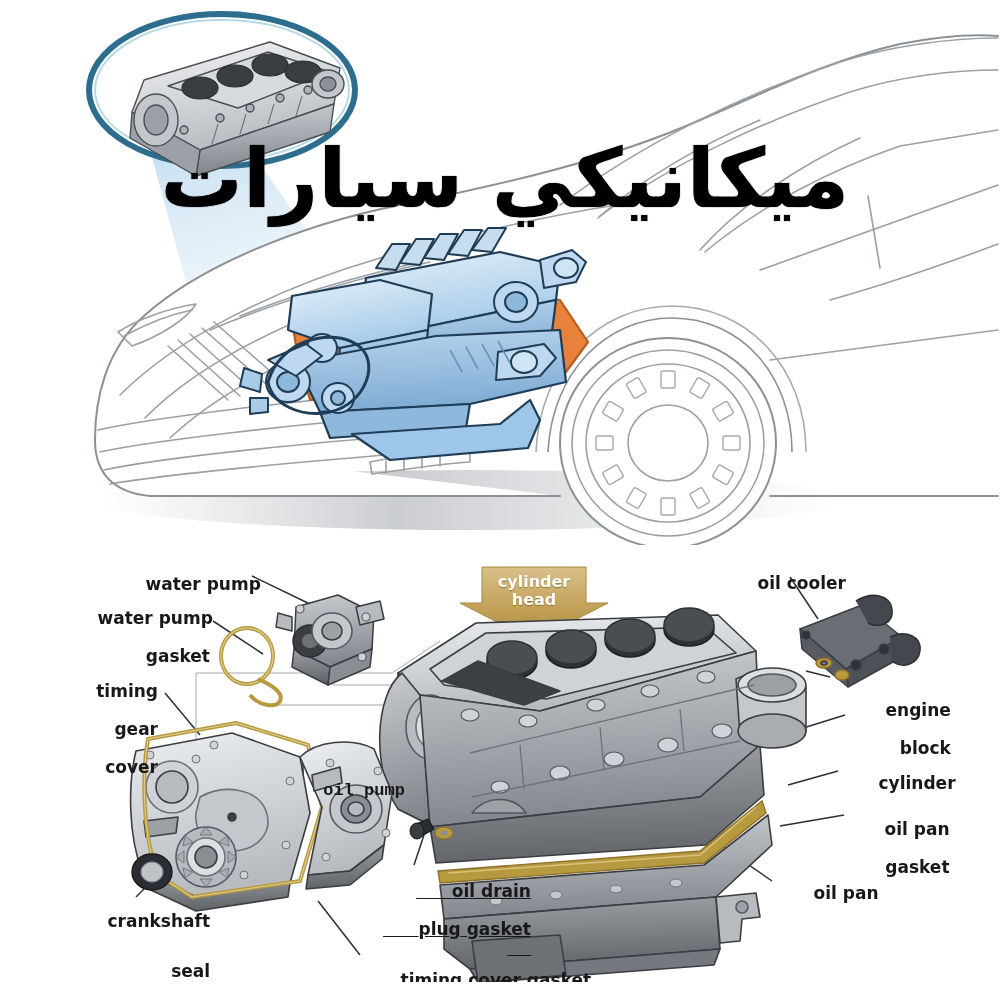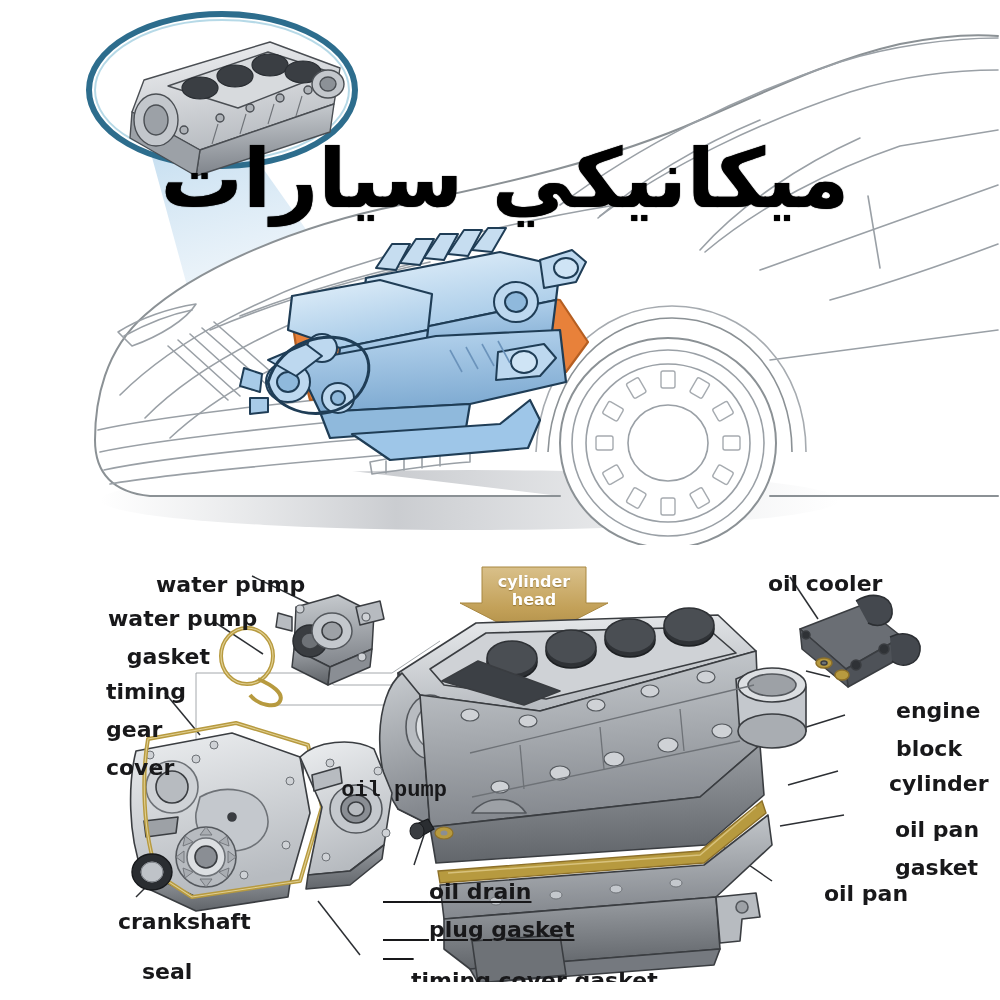--- a/index.html
+++ b/index.html
@@ -62,28 +62,28 @@
     left: 0; top: 545px;
     width: 1000px; height: 455px;
     background: #ffffff;
   }
   #diagram-svg { position:absolute; left:0; top:0; }
 
   .lbl {
     position: absolute;
     font-family: "DejaVu Sans", sans-serif;
     font-weight: bold;
-    font-size: 22px;
+    font-size: 17px;
     line-height: 19px;
     color: #18181a;
     white-space: pre;
     z-index: 30;
   }
   .lbl.r { text-align: right; }
-  .lbl.l { text-align: left; }
+  .lbl.l { text-align: right; }
 
   .cyl-head-text {
     position: absolute;
     font-family: "DejaVu Sans", sans-serif;
     font-weight: bold;
     font-size: 16px;
     line-height: 18px;
     color: #ffffff;
     text-align: center;
     width: 110px;

